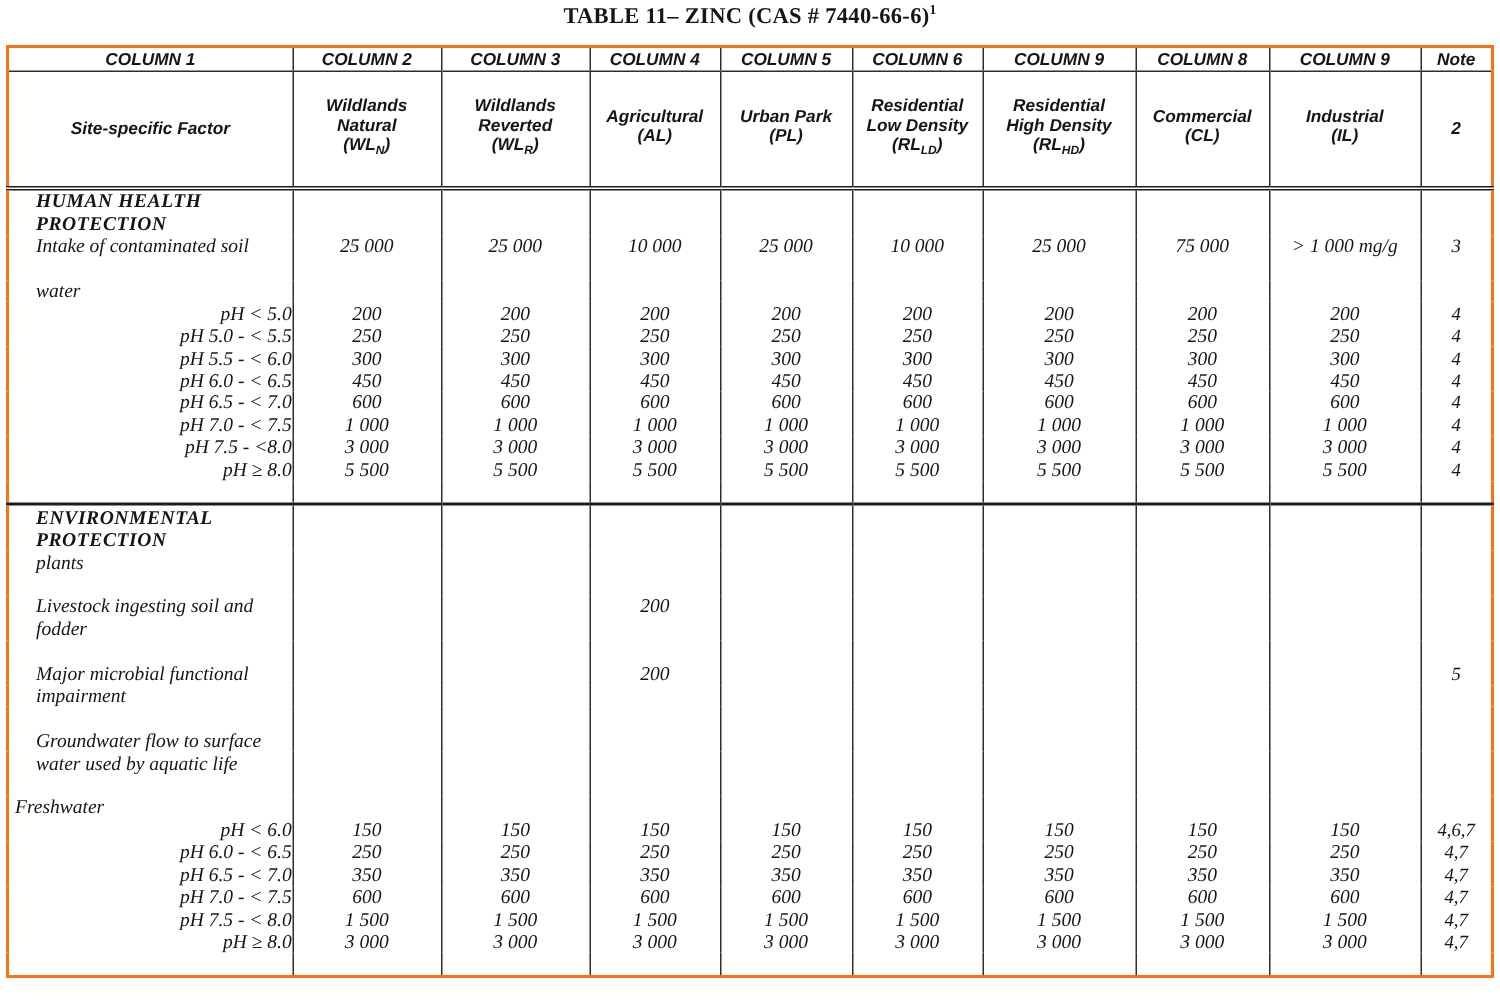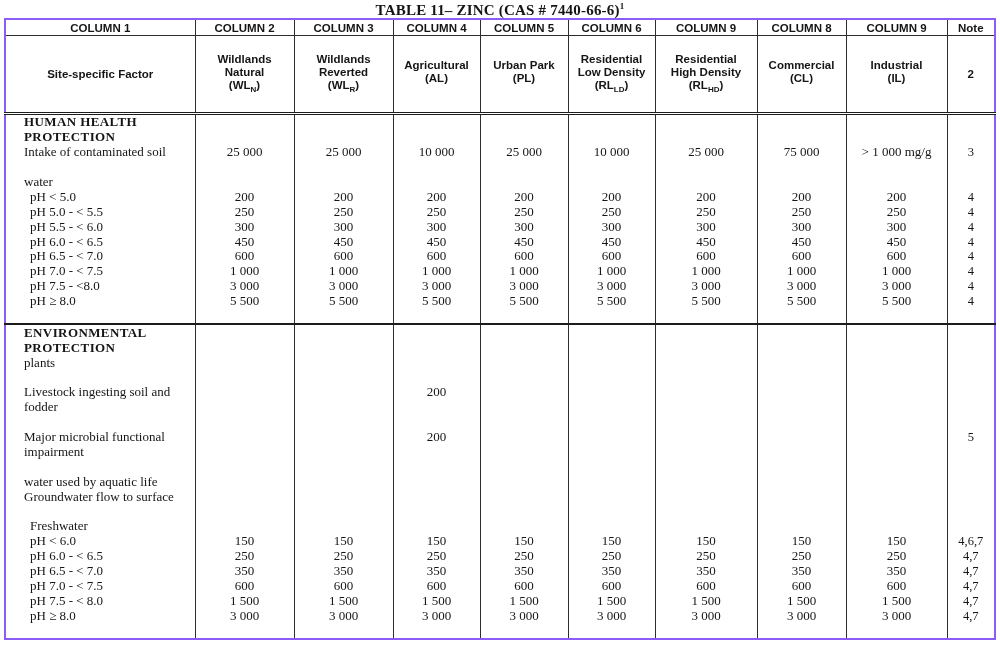--- a/index.html
+++ b/index.html
@@ -1,38 +1,38 @@
 <!DOCTYPE html>
 <html><head>
 <meta charset="utf-8">
 <style>
   html,body{margin:0;padding:0;background:#ffffff;}
   .page{width:1000px;height:671px;overflow:hidden;background:#ffffff;color:#151515;
         font-family:"Liberation Serif",serif;}
   .title{height:17px;padding-top:1px;text-align:center;font-weight:bold;font-size:15px;
          letter-spacing:0.2px;}
   .title sup{font-size:9px;font-weight:bold;}
-  table{border-collapse:collapse;table-layout:fixed;margin:0 auto;width:990px;
-        border:2px solid #8b5cf6;}
+  table{border-collapse:collapse;table-layout:fixed;margin:12px auto;width:990px;
+        border:2px solid #f97316;font-style:italic;}
   th,td{overflow:hidden;white-space:nowrap;padding:0;}
   th{border-left:1px solid #2e2e2e;}
   td{border-left:1px solid #2e2e2e;}
   th:first-child,td:first-child{border-left:none;}
   thead tr.hrow1 th{font-family:"Liberation Sans",sans-serif;font-weight:bold;font-size:11.5px;
         height:15px;text-align:center;border-bottom:1px solid #2e2e2e;vertical-align:middle;}
   thead tr.hrow2 th{font-family:"Liberation Sans",sans-serif;font-weight:bold;font-size:11.5px;
         height:76px;text-align:center;vertical-align:middle;line-height:13px;
         border-bottom:3px double #1c1c1c;}
   thead sub{font-size:8px;vertical-align:-2.5px;}
   .hline:empty{display:none;}
   tbody td{height:14.9px;font-size:13px;line-height:14px;}
   tbody[data-name="section-2"] tr:first-child td{border-top:2px solid #1c1c1c;}
   td.lbl{text-align:left;padding-left:18px;}
-  td.lbl.ind1{padding-left:24px;}
-  td.lbl.ind2{padding-left:24px;}
+  td.lbl.ind1{padding-left:4px;}
+  td.lbl.ind2{padding-left:24px;text-align:right;}
   td.lbl.b{font-weight:bold;letter-spacing:0.4px;}
   td.val{text-align:center;}
   td.note{text-align:center;font-size:12.5px;}
 </style>
 </head>
 <body>
 
 <div class="page" data-name="document-page">
   <div class="title" data-name="table-title"><span data-name="table-title-text">TABLE 11– ZINC (CAS # 7440-66-6)</span><sup data-name="table-title-footnote-marker">1</sup></div>
 
@@ -392,33 +392,33 @@
           <td class="val" data-name="value-cell"></td>
           <td class="val" data-name="value-cell"></td>
           <td class="val" data-name="value-cell"></td>
           <td class="val" data-name="value-cell"></td>
           <td class="val" data-name="value-cell"></td>
           <td class="val" data-name="value-cell"></td>
           <td class="val" data-name="value-cell"></td>
           <td class="note" data-name="note-cell"></td>
         </tr>
         <tr data-name="table-row">
+          <td class="lbl ind0" data-name="row-label-cell">Groundwater flow to surface</td>
+          <td class="val" data-name="value-cell"></td>
+          <td class="val" data-name="value-cell"></td>
+          <td class="val" data-name="value-cell"></td>
+          <td class="val" data-name="value-cell"></td>
+          <td class="val" data-name="value-cell"></td>
+          <td class="val" data-name="value-cell"></td>
+          <td class="val" data-name="value-cell"></td>
+          <td class="val" data-name="value-cell"></td>
+          <td class="note" data-name="note-cell"></td>
+        </tr>
+        <tr data-name="table-row">
           <td class="lbl ind0" data-name="row-label-cell">water used by aquatic life</td>
-          <td class="val" data-name="value-cell"></td>
-          <td class="val" data-name="value-cell"></td>
-          <td class="val" data-name="value-cell"></td>
-          <td class="val" data-name="value-cell"></td>
-          <td class="val" data-name="value-cell"></td>
-          <td class="val" data-name="value-cell"></td>
-          <td class="val" data-name="value-cell"></td>
-          <td class="val" data-name="value-cell"></td>
-          <td class="note" data-name="note-cell"></td>
-        </tr>
-        <tr data-name="table-row">
-          <td class="lbl ind0" data-name="row-label-cell">Groundwater flow to surface</td>
           <td class="val" data-name="value-cell"></td>
           <td class="val" data-name="value-cell"></td>
           <td class="val" data-name="value-cell"></td>
           <td class="val" data-name="value-cell"></td>
           <td class="val" data-name="value-cell"></td>
           <td class="val" data-name="value-cell"></td>
           <td class="val" data-name="value-cell"></td>
           <td class="val" data-name="value-cell"></td>
           <td class="note" data-name="note-cell"></td>
         </tr>

